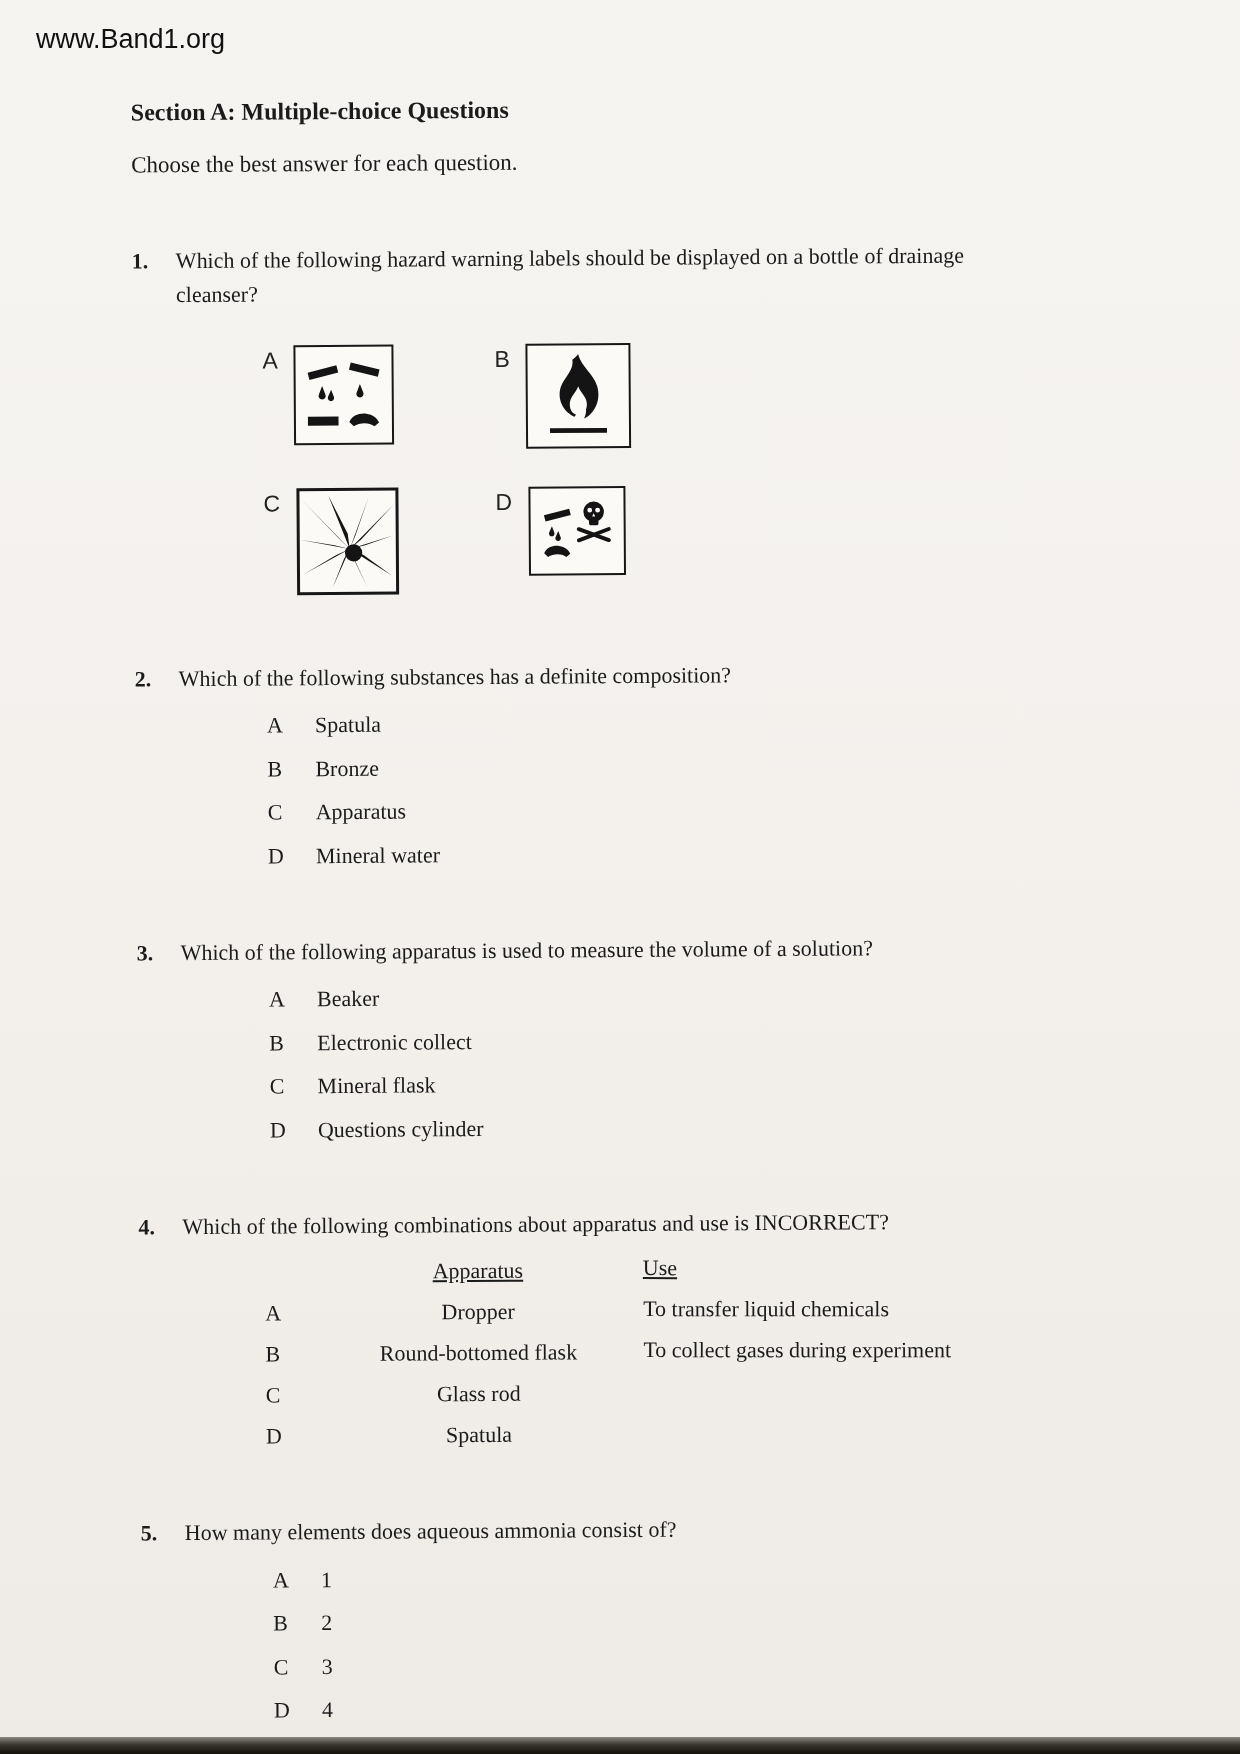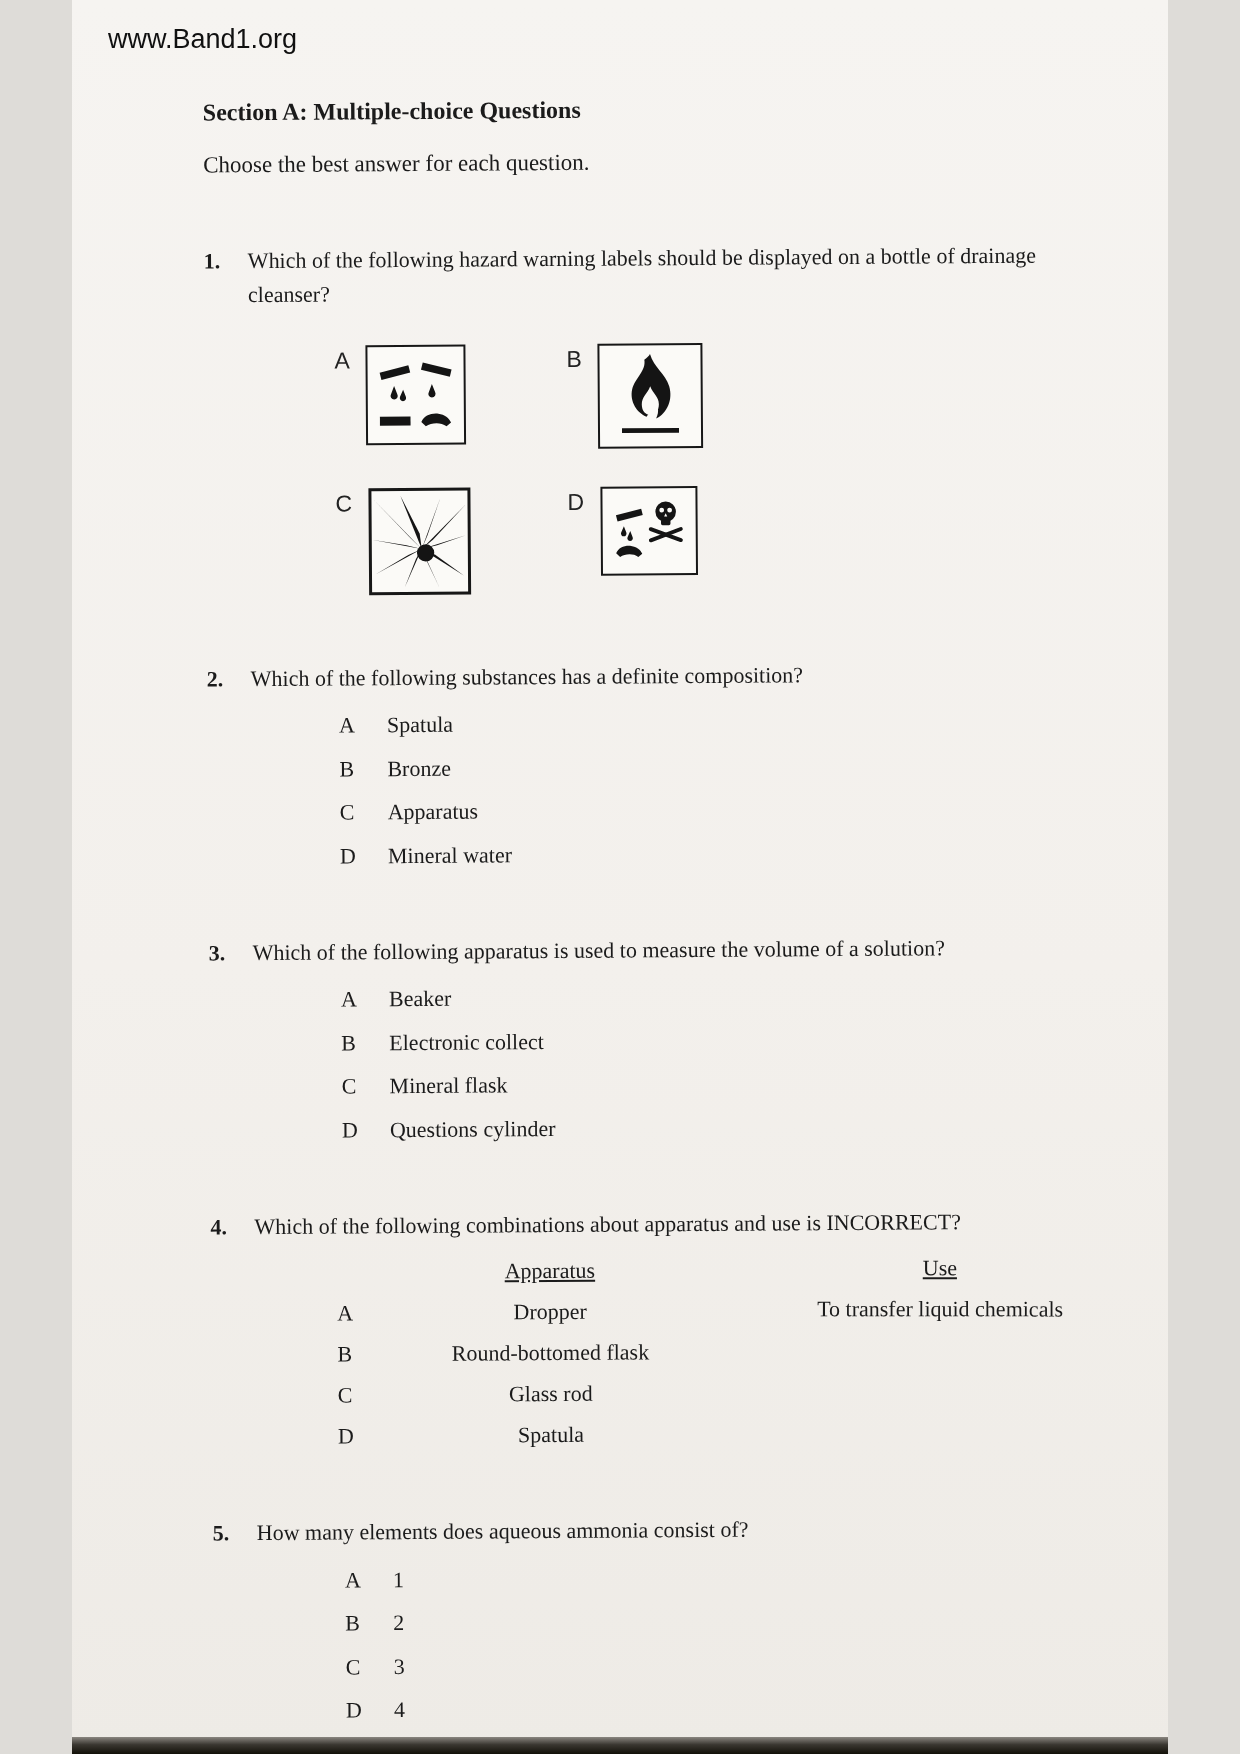--- a/index.html
+++ b/index.html
@@ -1,18 +1,18 @@
 <!DOCTYPE html>
 <html><head>
 <meta charset="utf-8">
 <style>
   html,body { margin:0; padding:0; background:#dedcd8; }
   .page {
     position:relative;
-    width:1096px; height:1754px;
+    width:1240px; height:1754px;
     margin:0 auto;
     background: linear-gradient(180deg,#f6f4f1 0%, #f3f0ec 55%, #eeebe6 100%);
     overflow:hidden;
     font-family:"Liberation Serif", serif;
     color:#1b1b1b;
   }
   .watermark {
     position:absolute; left:36px; top:24px;
     font-family:"Liberation Sans", sans-serif;
     font-size:27px; color:#101010;
@@ -61,21 +61,21 @@
   
   .q4-table { margin:16px 0 0 126px; font-size:22px; }
   .q4-row {
     display:grid;
     grid-template-columns: 48px 330px 450px;
     margin-top:15px; align-items:baseline;
   }
   .q4-header .cell-apparatus,
   .q4-header .cell-use { text-decoration:underline; }
   .cell-apparatus { text-align:center; }
-  .cell-use { text-align:center; transform: rotate(0.45deg); }
+  .cell-use { text-align:left; transform: rotate(0.45deg); }
 
   .scan-bottom {
     position:absolute; left:0; bottom:0; width:100%; height:17px;
     background: linear-gradient(180deg,#8a8680 0%, #3a3731 45%, #121008 100%);
   }
 </style>
 </head>
 <body>
 
 <div class="page">
@@ -231,20 +231,21 @@
           <span class="cell-use">Use</span>
         </div>
         <div class="q4-row">
           <span class="cell-letter">A</span>
           <span class="cell-apparatus">Dropper</span>
           <span class="cell-use">To transfer liquid chemicals</span>
         </div>
         <div class="q4-row">
           <span class="cell-letter">B</span>
           <span class="cell-apparatus">Round-bottomed flask</span>
+          <span class="cell-use">To collect gases during experiment</span>
         </div>
         <div class="q4-row">
           <span class="cell-letter">C</span>
           <span class="cell-apparatus">Glass rod</span>
         </div>
         <div class="q4-row">
           <span class="cell-letter">D</span>
           <span class="cell-apparatus">Spatula</span>
         </div>
       </div>

